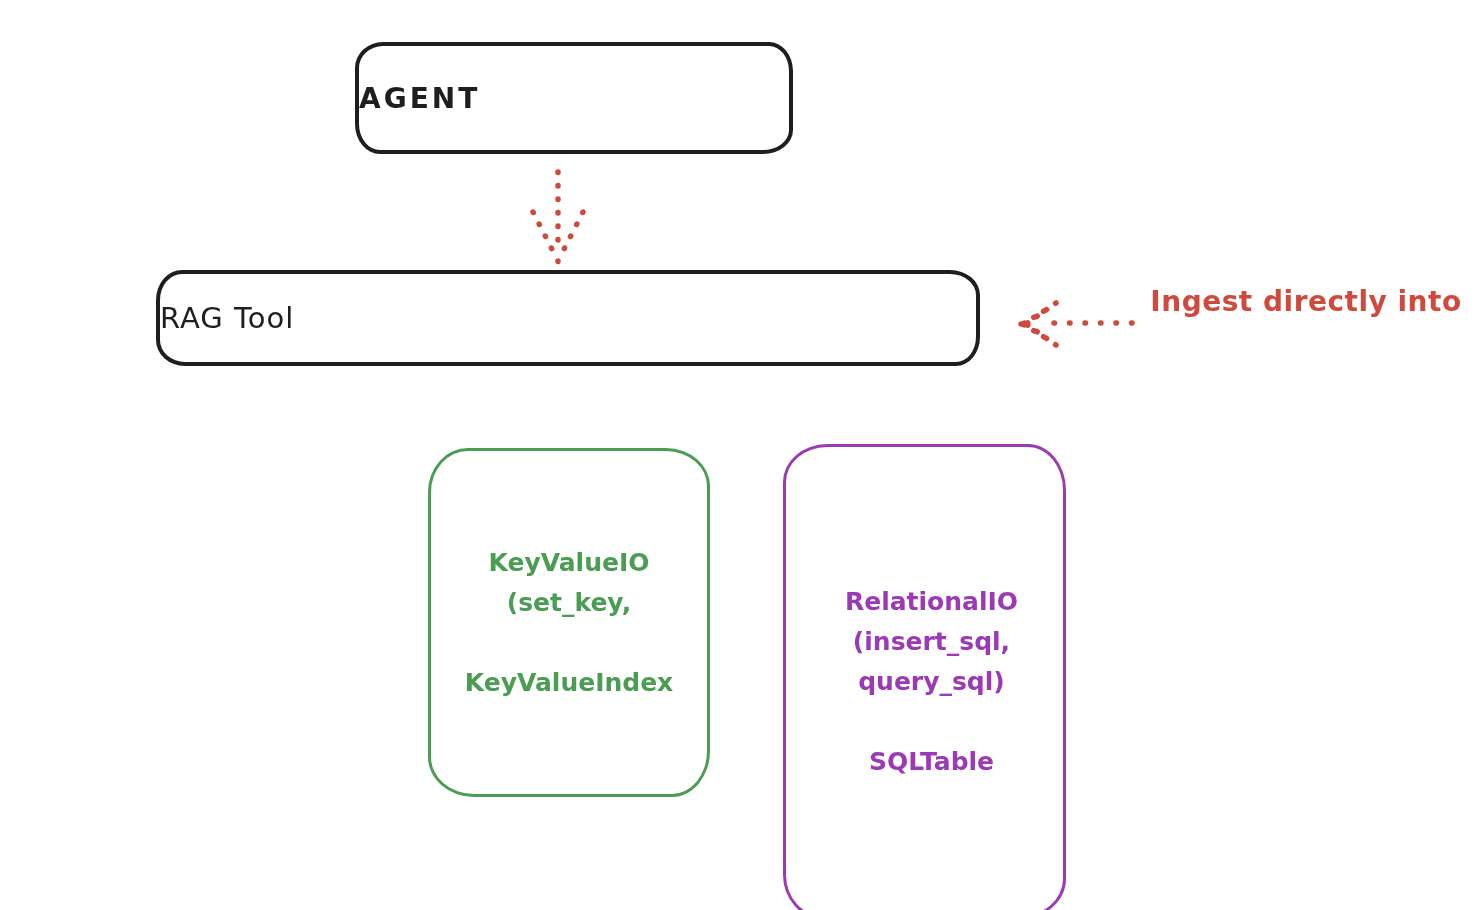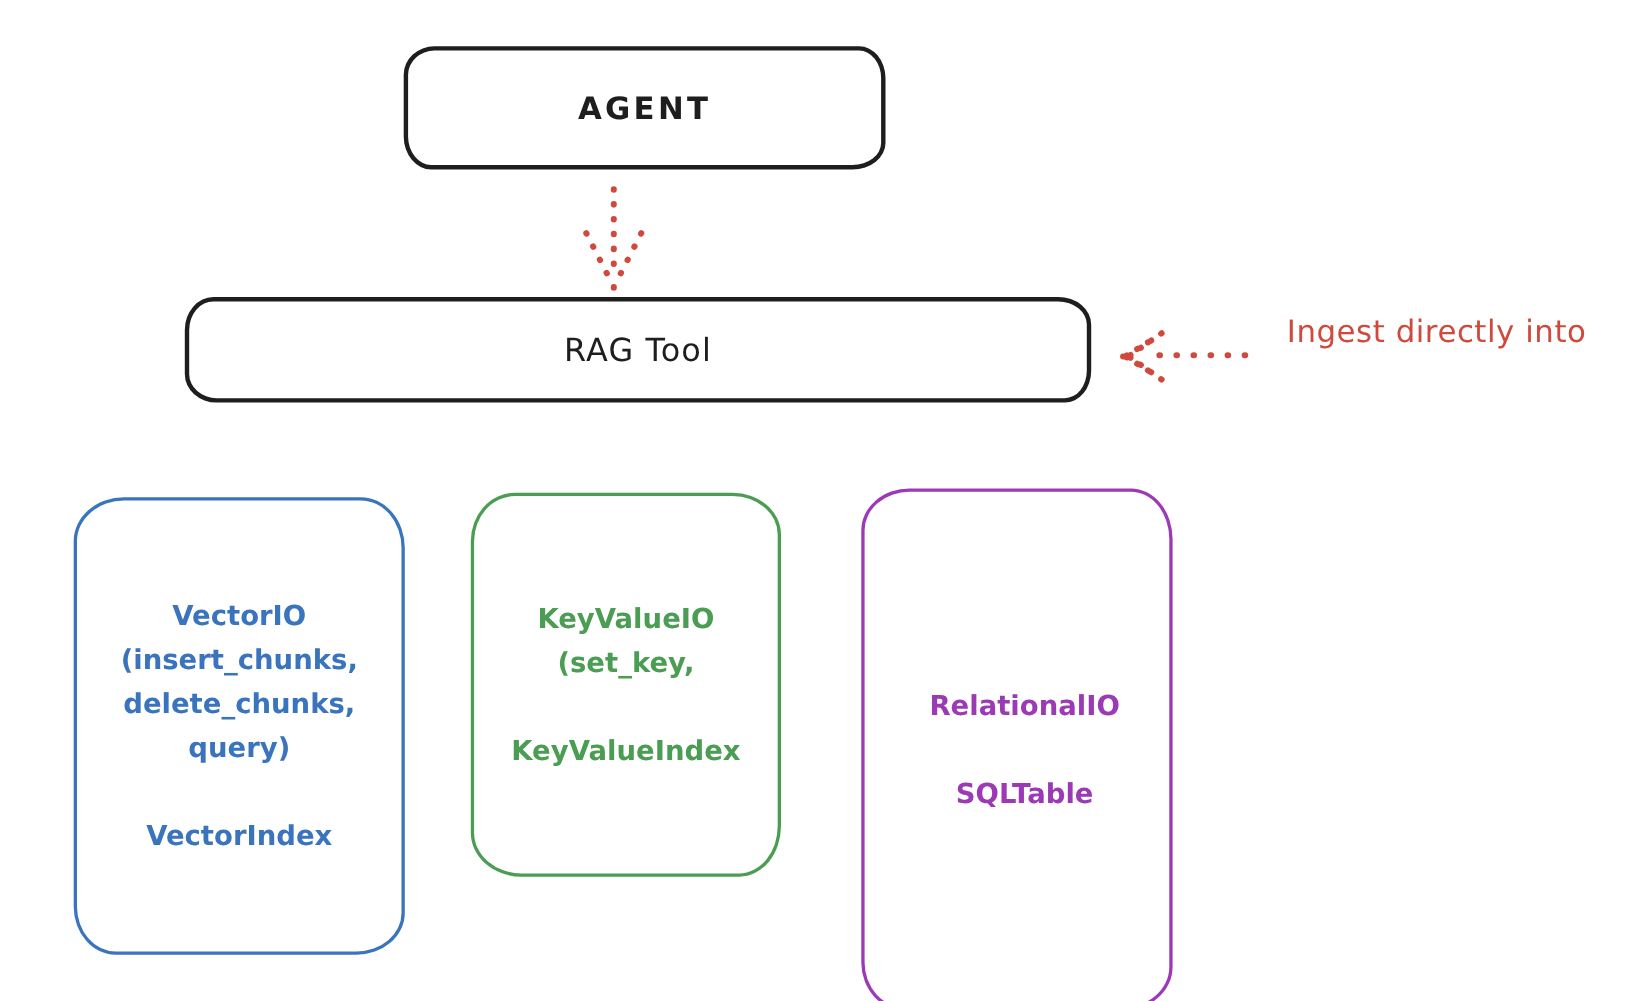--- a/index.html
+++ b/index.html
@@ -21,23 +21,21 @@
     width: 1484px; height: 910px;
     background: var(--bg);
   }
 
   
   .hd-box {
     position: absolute;
     background: var(--bg);
     display: flex;
     align-items: center;
-    justify-content: center;
     text-align: center;
-    margin-left: 12px;
   }
   .agent-box {
     left: 355px; top: 42px; width: 438px; height: 112px;
     border: 4px solid var(--ink);
     border-radius: 28px 24px 30px 25px / 26px 29px 24px 30px;
     color: var(--ink);
     font-size: 28px; font-weight: 700; letter-spacing: 3px;
   }
   .rag-box {
     left: 156px; top: 270px; width: 824px; height: 96px;
@@ -83,21 +81,21 @@
     padding-left: 20px;
   }
 
   
   .ingest-note {
     position: absolute;
     left: 1138px; top: 283px; width: 336px;
     text-align: center;
     color: var(--red);
     font-size: 28px;
-    font-weight: 400;
+    font-weight: 700;
     line-height: 38px;
     letter-spacing: 0.5px;
   }
 
   
   .arrow-layer {
     position: absolute;
     left: 0; top: 0; width: 1484px; height: 910px;
     pointer-events: none;
   }
@@ -140,32 +138,27 @@
       <path class="dot-stroke dots-11" d="M1044 311 L1023 324"></path>
       <path class="dot-stroke dots-11" d="M1044 337 L1023 324"></path>
       <path class="dot-stroke" d="M1021 324 L1021.5 324"></path>
     </g>
   </svg>
 
   <div class="ingest-note">
     <span>Ingest directly into</span><br>
   </div>
 
-  <div class="io-box vector-box">
-    <span class="io-line">VectorIO</span>
-    <span class="io-line">(insert_chunks,</span>
-    <span class="io-line">delete_chunks,</span>
-    <span class="io-line">query)</span>
-    <span class="io-index">VectorIndex</span>
-  </div>
 
   <div class="io-box keyvalue-box">
     <span class="io-line">KeyValueIO</span>
     <span class="io-line">(set_key,</span>
     <span class="io-index">KeyValueIndex</span>
   </div>
 
   <div class="io-box relational-box">
     <span class="io-line">RelationalIO</span>
+    <span class="io-line">(insert_sql,</span>
+    <span class="io-line">query_sql)</span>
     <span class="io-index">SQLTable</span>
   </div>
 
 </div>
 
 </body></html>

